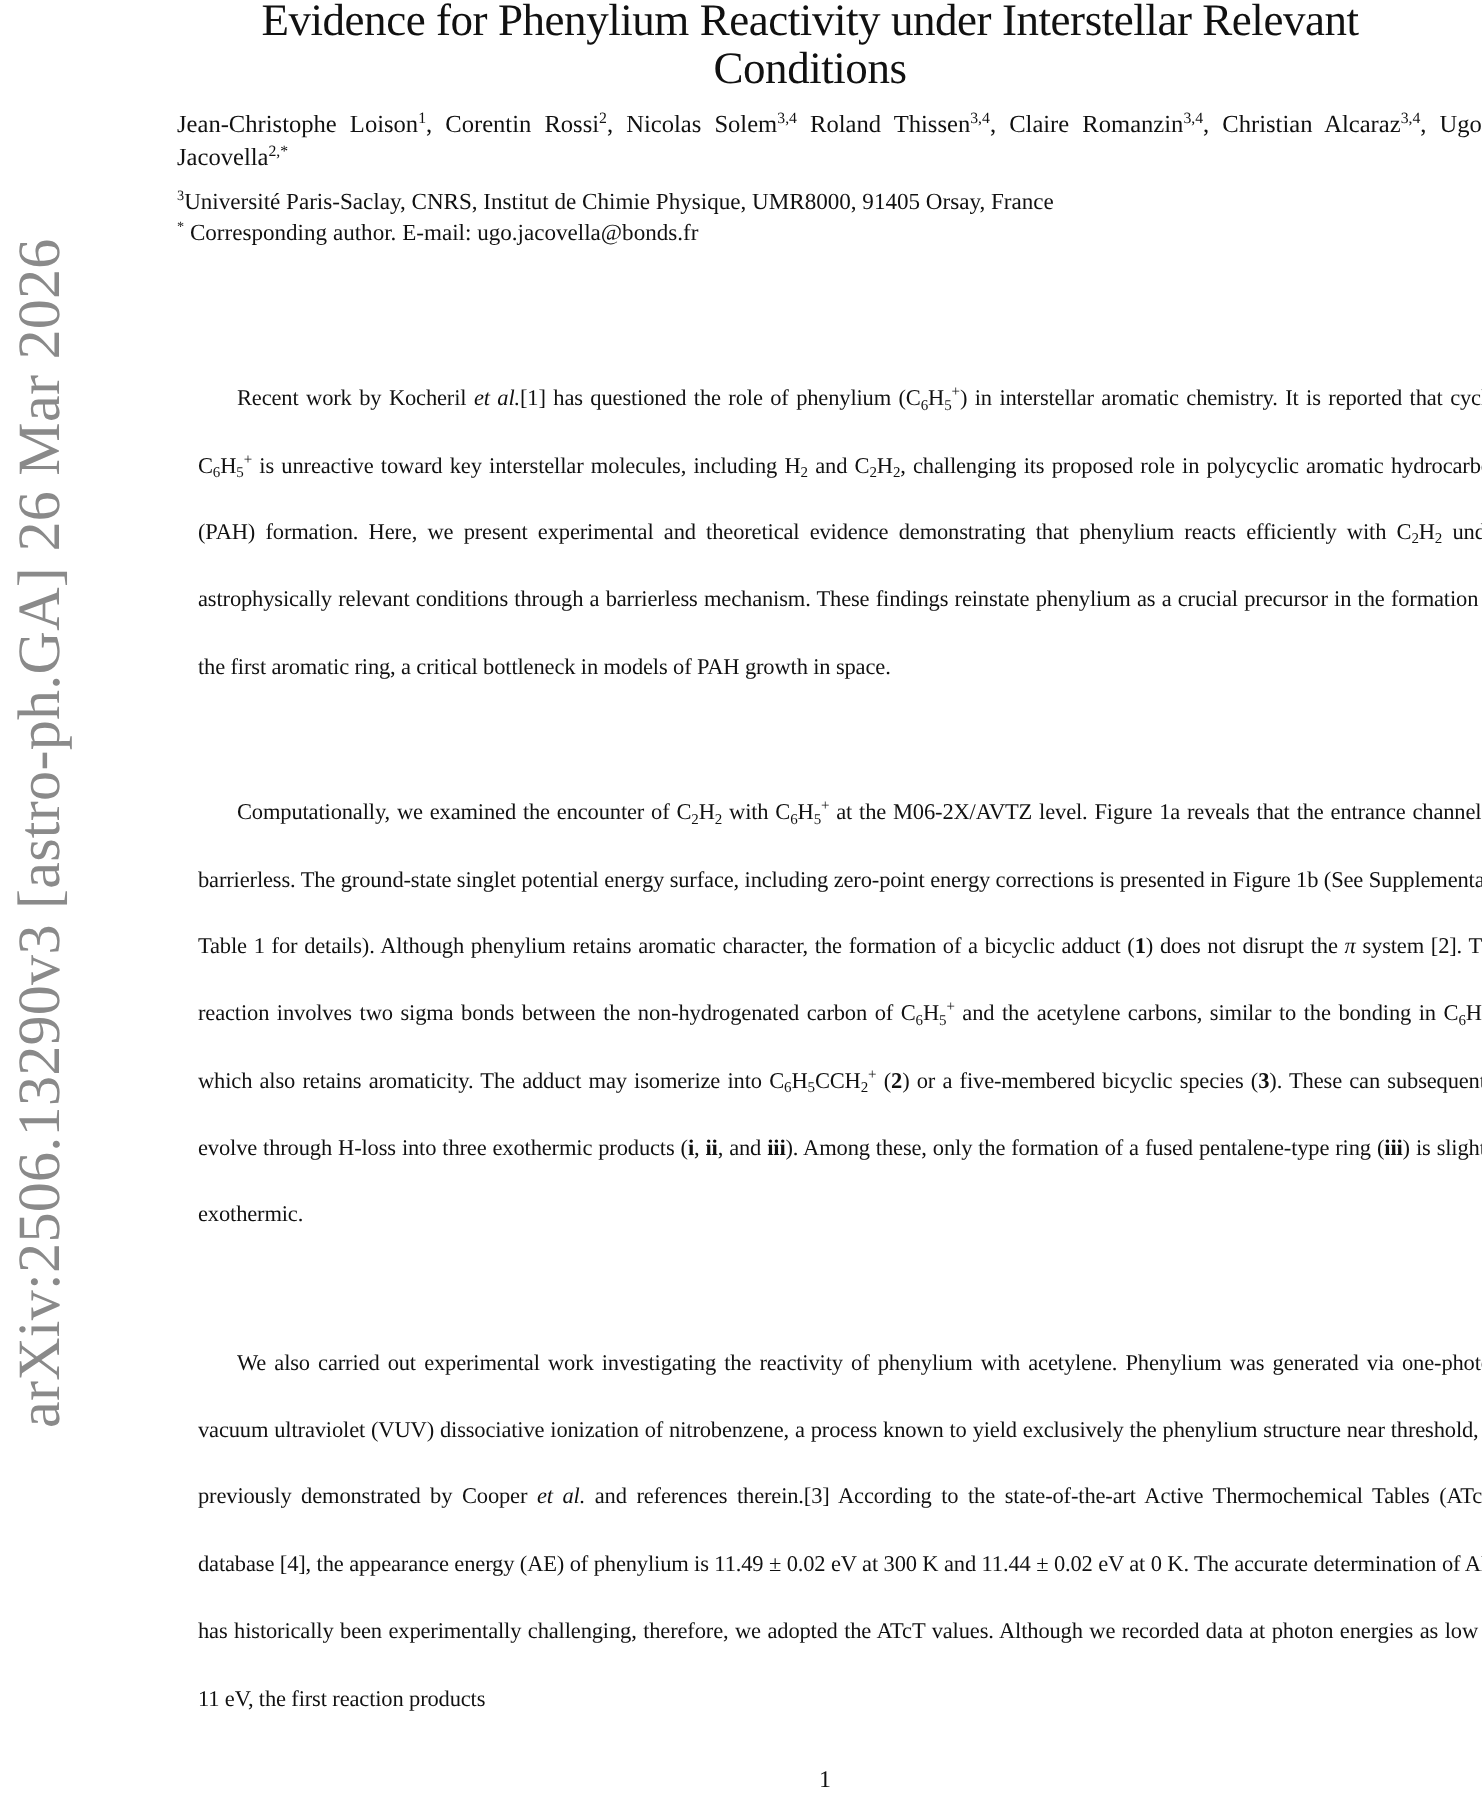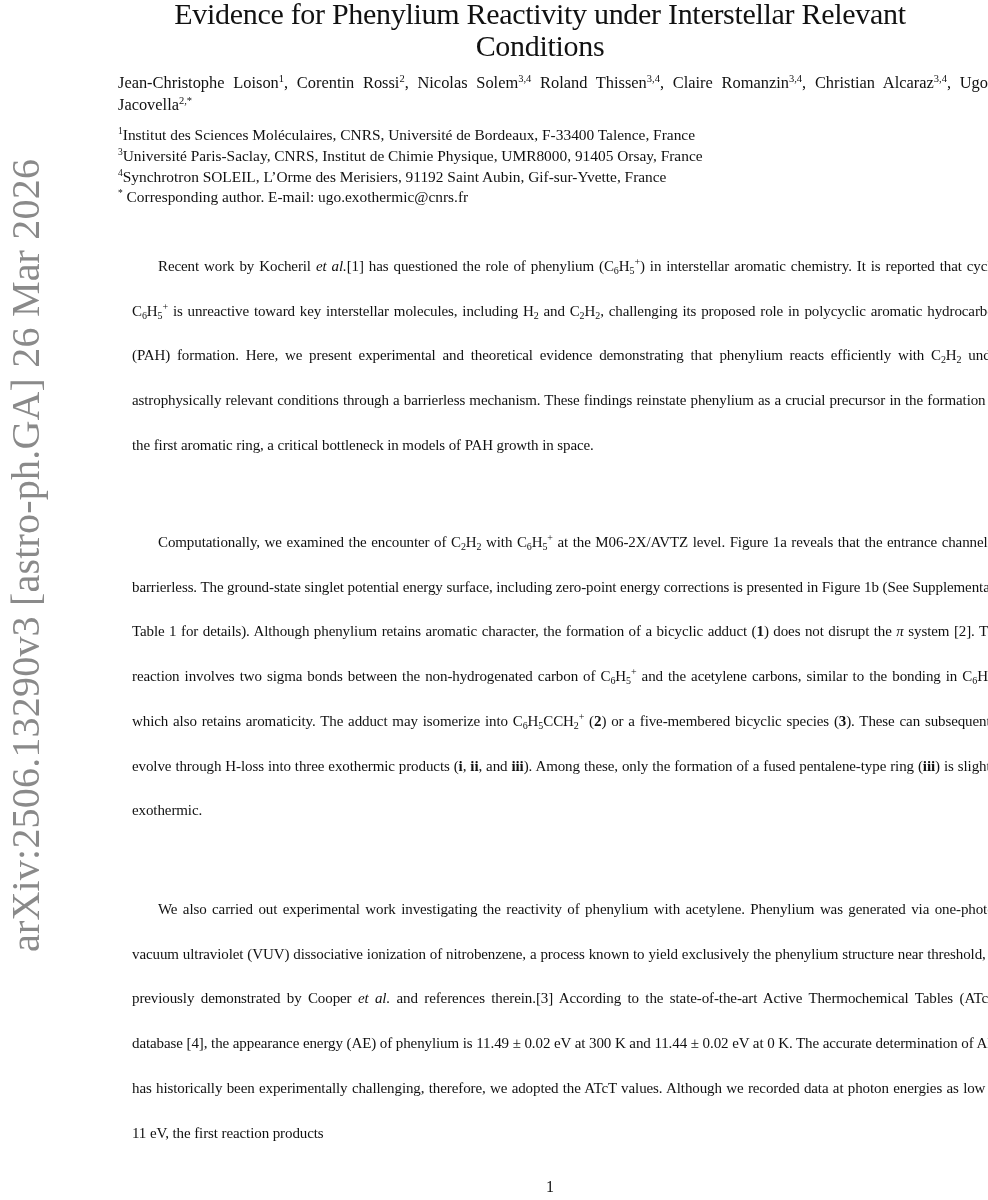--- a/index.html
+++ b/index.html
@@ -50,24 +50,22 @@
 
 <div class="arxiv-stamp">arXiv:2506.13290v3  [astro-ph.GA]  26 Mar 2026</div>
 
 <h1 class="title" style="margin:0;font-weight:normal;">Evidence for Phenylium Reactivity under Interstellar Relevant Conditions</h1>
 
 <div class="authors">
   <span><span>Jean-Christophe Loison</span><sup>1</sup><span>, </span></span><span><span>Corentin Rossi</span><sup>2</sup><span>, </span></span><span><span>Nicolas Solem</span><sup>3,4</sup><span> </span></span><span><span>Roland Thissen</span><sup>3,4</sup><span>, </span></span><span><span>Claire Romanzin</span><sup>3,4</sup><span>, </span></span><span><span>Christian Alcaraz</span><sup>3,4</sup><span>, </span></span><span><span>Ugo Jacovella</span><sup>2,*</sup><span></span></span>
 </div>
 
 <div class="affils">
-  <div class="affil"><sup>1</sup><span>Institut des Sciences Moléculaires, CNRS, Université de Bordeaux, F-33400 Talence, France</span></div>
   <div class="affil"><sup>3</sup><span>Université Paris-Saclay, CNRS, Institut de Chimie Physique, UMR8000, 91405 Orsay, France</span></div>
-  <div class="affil"><sup>4</sup><span>Synchrotron SOLEIL, L’Orme des Merisiers, 91192 Saint Aubin, Gif-sur-Yvette, France</span></div>
-  <div class="affil"><sup>*</sup><span> Corresponding author. E-mail: ugo.exothermic@cnrs.fr</span></div>
+  <div class="affil"><sup>*</sup><span> Corresponding author. E-mail: ugo.jacovella@bonds.fr</span></div>
 </div>
 
 <div class="body-text" id="para1">
     <p><span>Recent work by Kocheril </span><i>et al.</i><span>[1] has questioned the role of phenylium (C</span><sub>6</sub><span>H</span><sub>5</sub><sup>+</sup><span>) in interstellar aromatic chemistry.  It is reported that cyclic C</span><sub>6</sub><span>H</span><sub>5</sub><sup>+</sup><span> is unreactive toward key interstellar molecules, including H</span><sub>2</sub><span> and C</span><sub>2</sub><span>H</span><sub>2</sub><span>, challenging its proposed role in polycyclic aromatic hydrocarbon (PAH) formation.  Here, we present experimental and theoretical evidence demonstrating that phenylium reacts efficiently with C</span><sub>2</sub><span>H</span><sub>2</sub><span> under astrophysically relevant conditions through a barrierless mechanism.  These findings reinstate phenylium as a crucial precursor in the formation of the first aromatic ring, a critical bottleneck in models of PAH growth in space.</span></p>
   </div>
 
 <div class="body-text" id="para2">
     <p><span>Computationally, we examined the encounter of C</span><sub>2</sub><span>H</span><sub>2</sub><span> with C</span><sub>6</sub><span>H</span><sub>5</sub><sup>+</sup><span> at the M06-2X/AVTZ level.  Figure 1a reveals that the entrance channel is barrierless.  The ground-state singlet potential energy surface, including zero-point energy corrections is presented in Figure 1b (See Supplementary Table 1 for details).  Although phenylium retains aromatic character, the formation of a bicyclic adduct (</span><b>1</b><span>) does not disrupt the </span><i>π</i><span> system [2].  The reaction involves two sigma bonds between the non-hydrogenated carbon of C</span><sub>6</sub><span>H</span><sub>5</sub><sup>+</sup><span> and the acetylene carbons, similar to the bonding in C</span><sub>6</sub><span>H</span><sub>7</sub><sup>+</sup><span>, which also retains aromaticity.  The adduct may isomerize into C</span><sub>6</sub><span>H</span><sub>5</sub><span>CCH</span><sub>2</sub><sup>+</sup><span> (</span><b>2</b><span>) or a five-membered bicyclic species (</span><b>3</b><span>).  These can subsequently evolve through H-loss into three exothermic products (</span><b>i</b><span>, </span><b>ii</b><span>, and </span><b>iii</b><span>).  Among these, only the formation of a fused pentalene-type ring (</span><b>iii</b><span>) is slightly exothermic.</span></p>
   </div>
 

